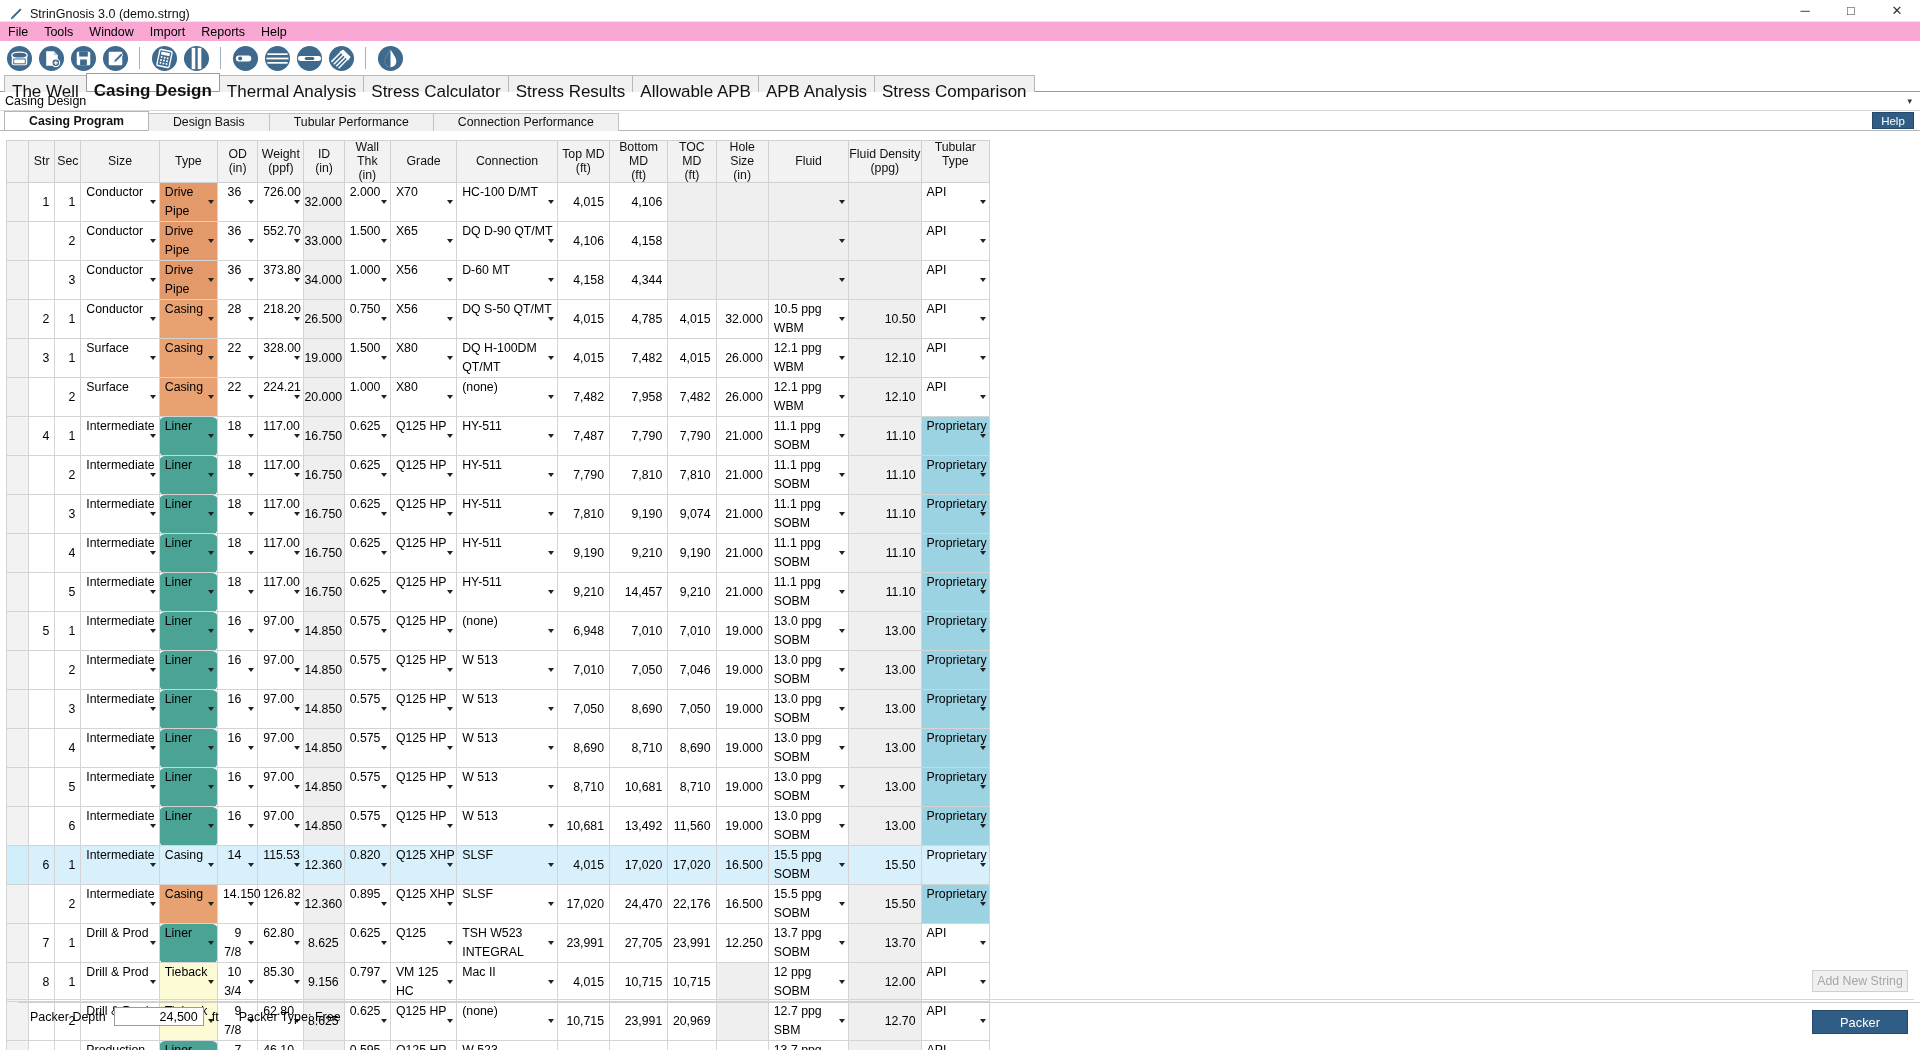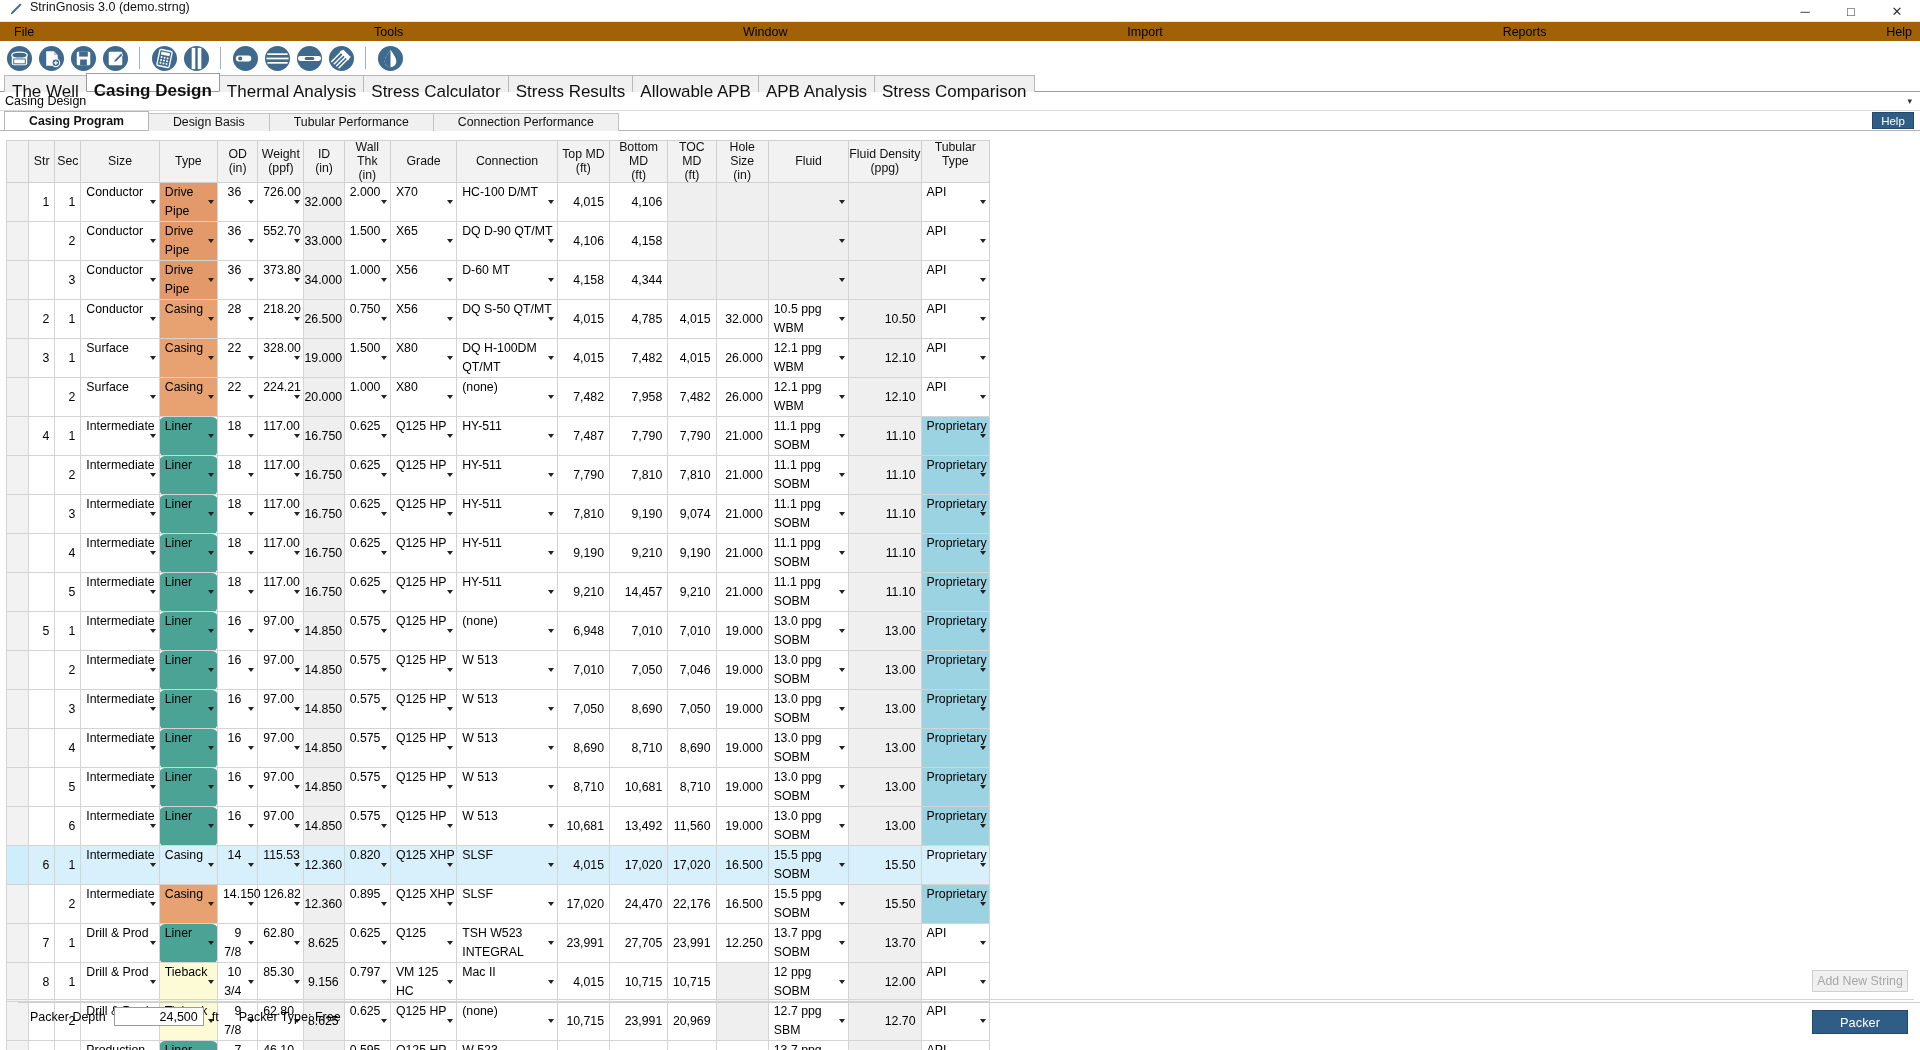--- a/index.html
+++ b/index.html
@@ -10,30 +10,30 @@
     background: #ffffff;
     font-family: "Liberation Sans", sans-serif;
     font-size: 12.5px;
     color: #000;
     -webkit-font-smoothing: antialiased;
   }
   #app { position: relative; width: 1920px; height: 1050px; background:#fff; }
 
   
   .titlebar {
-    height: 22px; background: #ffffff; display:flex; align-items:flex-start;
+    height: 22px; background: #ffffff; display:flex; align-items:flex-end;
     border-bottom: 1px solid #e8e8e8; padding-left: 8px;
   }
   .titlebar .appicon { width: 16px; height: 16px; margin-right: 6px; display:flex; align-items:center; justify-content:center;}
   .titlebar .title { font-size: 12.5px; color:#111; }
   .winbtns { margin-left:auto; display:flex; height:22px; }
   .winbtn { width: 46px; height:22px; display:flex; align-items:center; justify-content:center; color:#333; font-size:13px;}
 
   
-  .menubar { height: 19px; display:flex; align-items:center; padding-left:6px; background:#a16207;justify-content:space-between; }
+  .menubar { height: 19px; display:flex; align-items:center; padding-left:0; background:#f9a8d4; }
   .menuitem { padding: 1px 8px; font-size:12.5px; color:#000; cursor:default; }
 
   
   .toolbar { height: 34px; display:flex; align-items:center; padding-left:4px; background:#fff; gap:2px; }
   .tbtn { width: 30px; height: 30px; display:flex; align-items:center; justify-content:center; }
   .tbsep { width: 1px; height: 22px; background:#9fb1bd; margin: 0 7px; }
 
   
   .tabstrip {
     height: 17px; display:flex; align-items:flex-end; padding-left: 4px;

